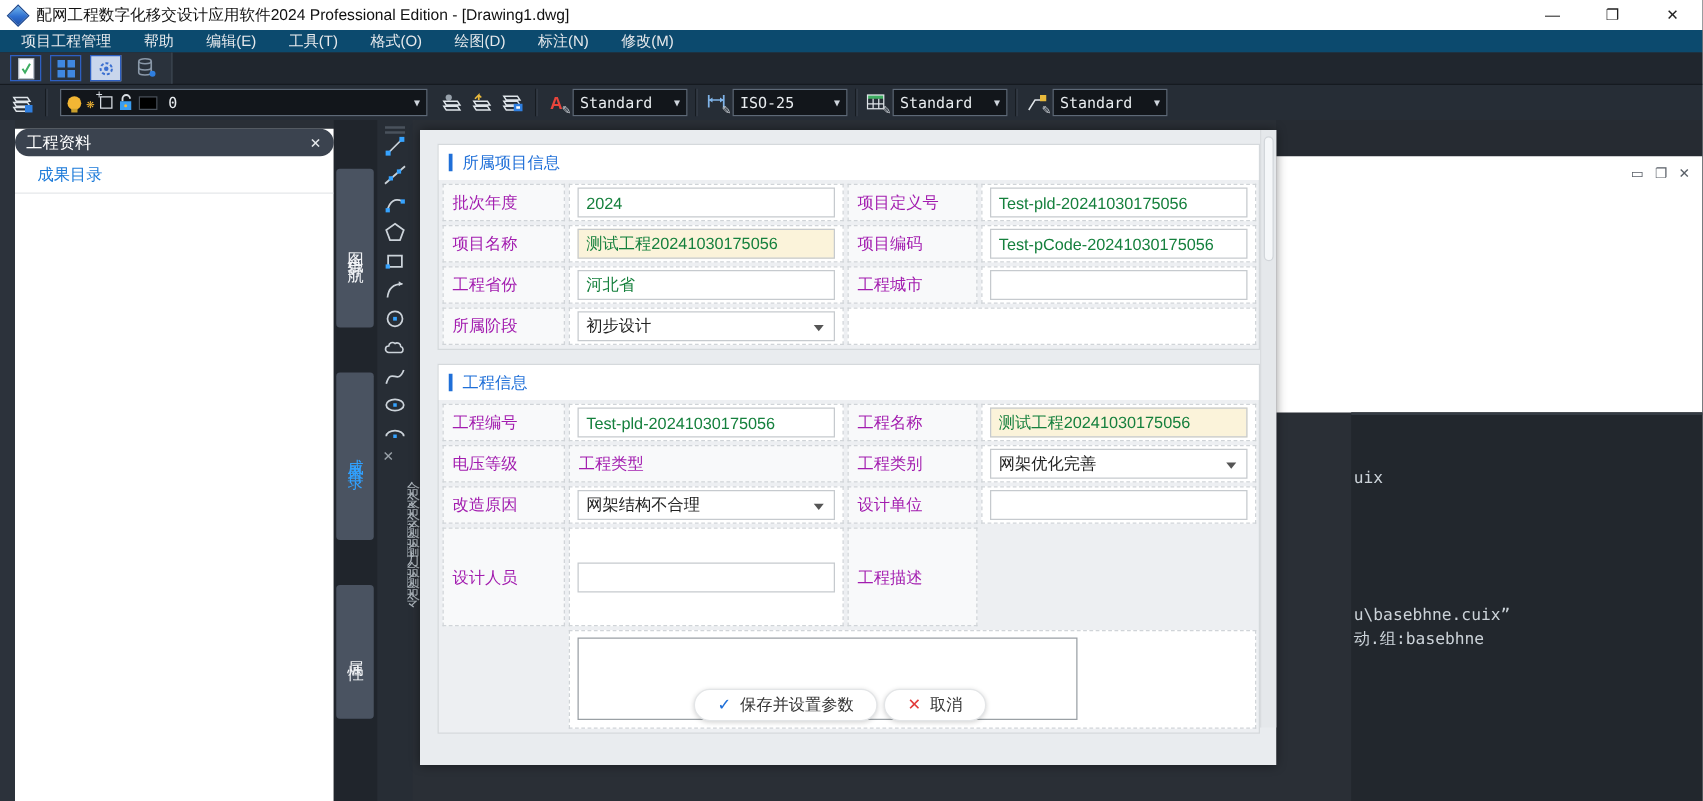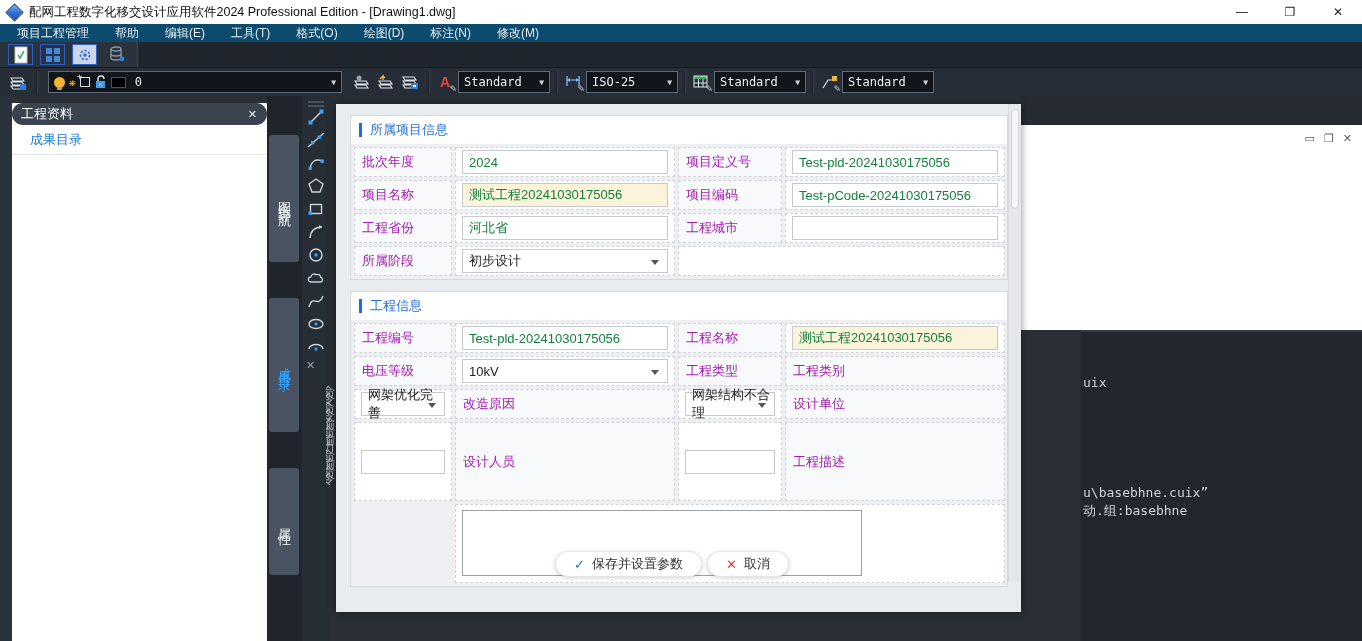--- a/index.html
+++ b/index.html
@@ -406,26 +406,20 @@
             <div class="cell lab">工程编号</div>
             <div class="cell fld">
                 <input class="fin" value="Test-pld-20241030175056" style="">
               </div>
             <div class="cell lab">工程名称</div>
             <div class="cell fld">
                 <input class="fin hl" value="测试工程20241030175056" style="">
               </div>
 
             <div class="cell lab">电压等级</div>
-            <div class="cell fld">
-              <div class="fsel">
-                  <span>10kV</span>
-                  <span class="tri"></span>
-                </div>
-            </div>
             <div class="cell lab">工程类型</div>
 
             <div class="cell lab">工程类别</div>
             <div class="cell fld">
               <div class="fsel">
                   <span>网架优化完善</span>
                   <span class="tri"></span>
                 </div>
             </div>
             <div class="cell lab">改造原因</div>

